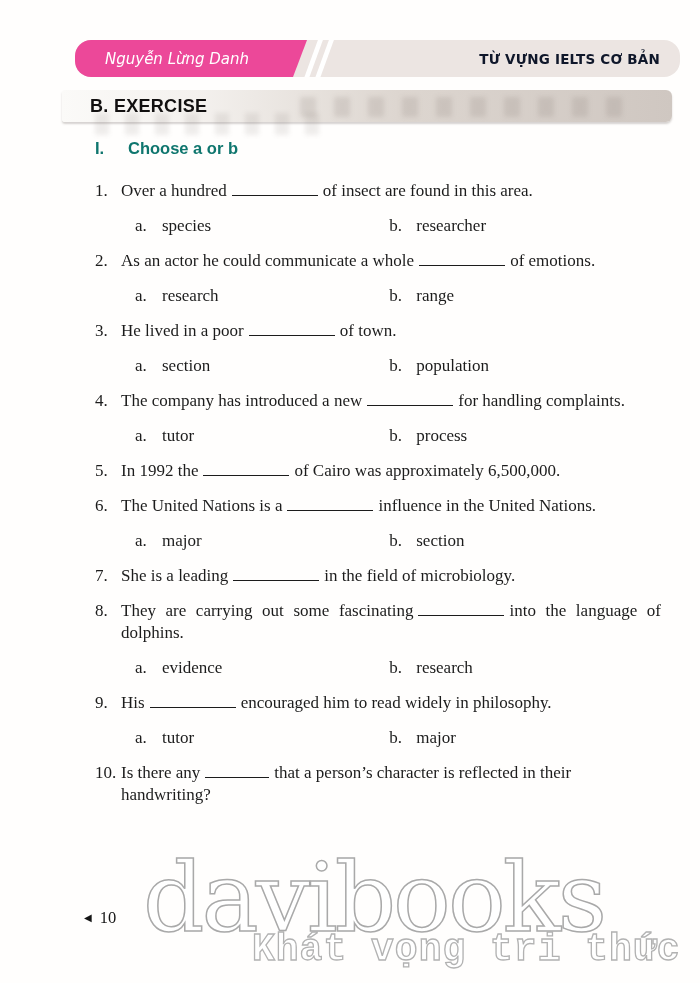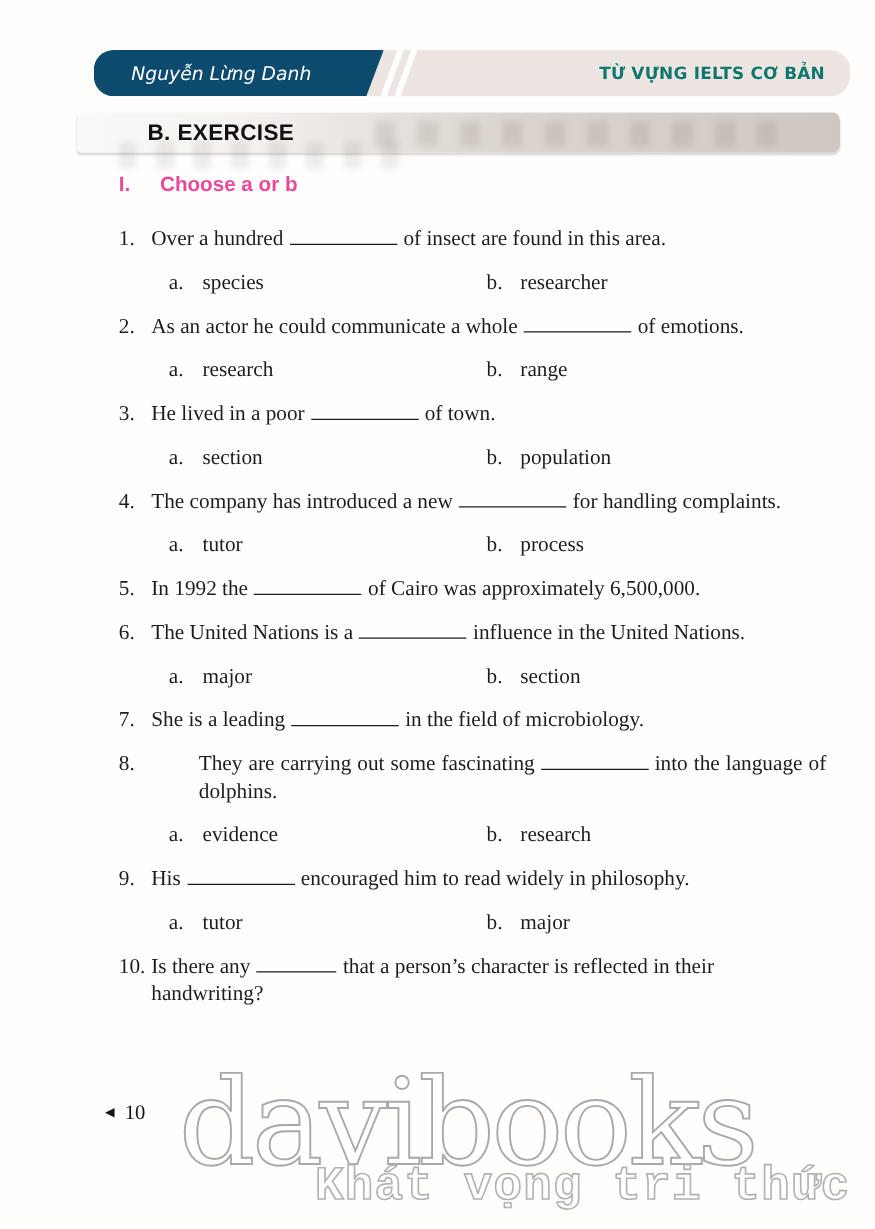--- a/index.html
+++ b/index.html
@@ -52,21 +52,21 @@
     height: 37px;
     background: #ece5e2;
     border-radius: 16px;
     overflow: hidden;
   }
   .header-tab {
     position: absolute;
     left: 0; top: 0;
     width: 232px;
     height: 100%;
-    background: #0c4a6e;
+    background: #ec4899;
     clip-path: polygon(0 0, 100% 0, calc(100% - 14px) 100%, 0 100%);
     display: flex;
     align-items: center;
     padding-left: 30px;
   }
   .header-tab-label {
     font-family: "DejaVu Sans", sans-serif;
     font-style: italic;
     font-size: 15px;
     color: #ffffff;
@@ -86,21 +86,21 @@
     position: absolute;
     right: 20px;
     top: 0;
     height: 100%;
     display: flex;
     align-items: center;
     font-family: "DejaVu Sans", sans-serif;
     font-weight: bold;
     font-size: 13.5px;
     letter-spacing: 0.2px;
-    color: #0f766e;
+    color: #0f172a;
     white-space: nowrap;
   }
 
   
   .section-bar {
     position: absolute;
     left: 62px;
     top: 90px;
     width: 610px;
     height: 32px;
@@ -111,21 +111,20 @@
     align-items: center;
     padding-left: 28px;
   }
   .section-heading {
     font-family: "Liberation Sans", sans-serif;
     font-weight: 800;
     font-size: 18px;
     color: #121010;
     letter-spacing: 0.3px;
     white-space: nowrap;
-    margin-left: 28px;
   }
   
   .ghost-a, .ghost-b {
     position: absolute;
     filter: blur(2.5px);
     opacity: 0.35;
     pointer-events: none;
   }
   .ghost-a {
     left: 300px; top: 97px; width: 340px; height: 20px;
@@ -138,21 +137,21 @@
   }
 
   
   .subsection {
     position: absolute;
     left: 95px;
     top: 139px;
     font-family: "Liberation Sans", sans-serif;
     font-weight: bold;
     font-size: 16.5px;
-    color: #ec4899;
+    color: #0f766e;
     white-space: nowrap;
   }
   .subsection .numeral { display: inline-block; width: 33px; }
 
   .questions {
     position: absolute;
     left: 95px;
     top: 180px;
     width: 566px;
   }
@@ -161,21 +160,21 @@
     display: flex;
     line-height: 22px;
     margin-bottom: 13px;
     font-size: 17px;
   }
   .q-num {
     flex: 0 0 26px;
     width: 26px;
   }
   .q-text { flex: 1 1 auto; }
-  .q-text.justify { text-align: justify; margin-left: 38px; }
+  .q-text.justify { text-align: justify; }
   .blank {
     display: inline-block;
     width: 86px;
     border-bottom: 1.4px solid #1c1c1c;
     margin: 0 5px;
   }
   .blank.short { width: 64px; }
   .opts {
     padding-left: 40px;
     line-height: 22px;
@@ -183,21 +182,21 @@
     white-space: nowrap;
   }
   .opt-a { display: inline-block; width: 250px; }
   .opt-b { display: inline-block; }
   .opt-letter { display: inline-block; width: 27px; }
 
   
   .footer {
     position: absolute;
     left: 84px;
-    top: 880px;
+    top: 908px;
     font-size: 16.5px;
     color: #141414;
     white-space: nowrap;
   }
   .back-arrow {
     font-size: 10px;
     vertical-align: 2px;
     margin-right: 8px;
     color: #141414;
   }

